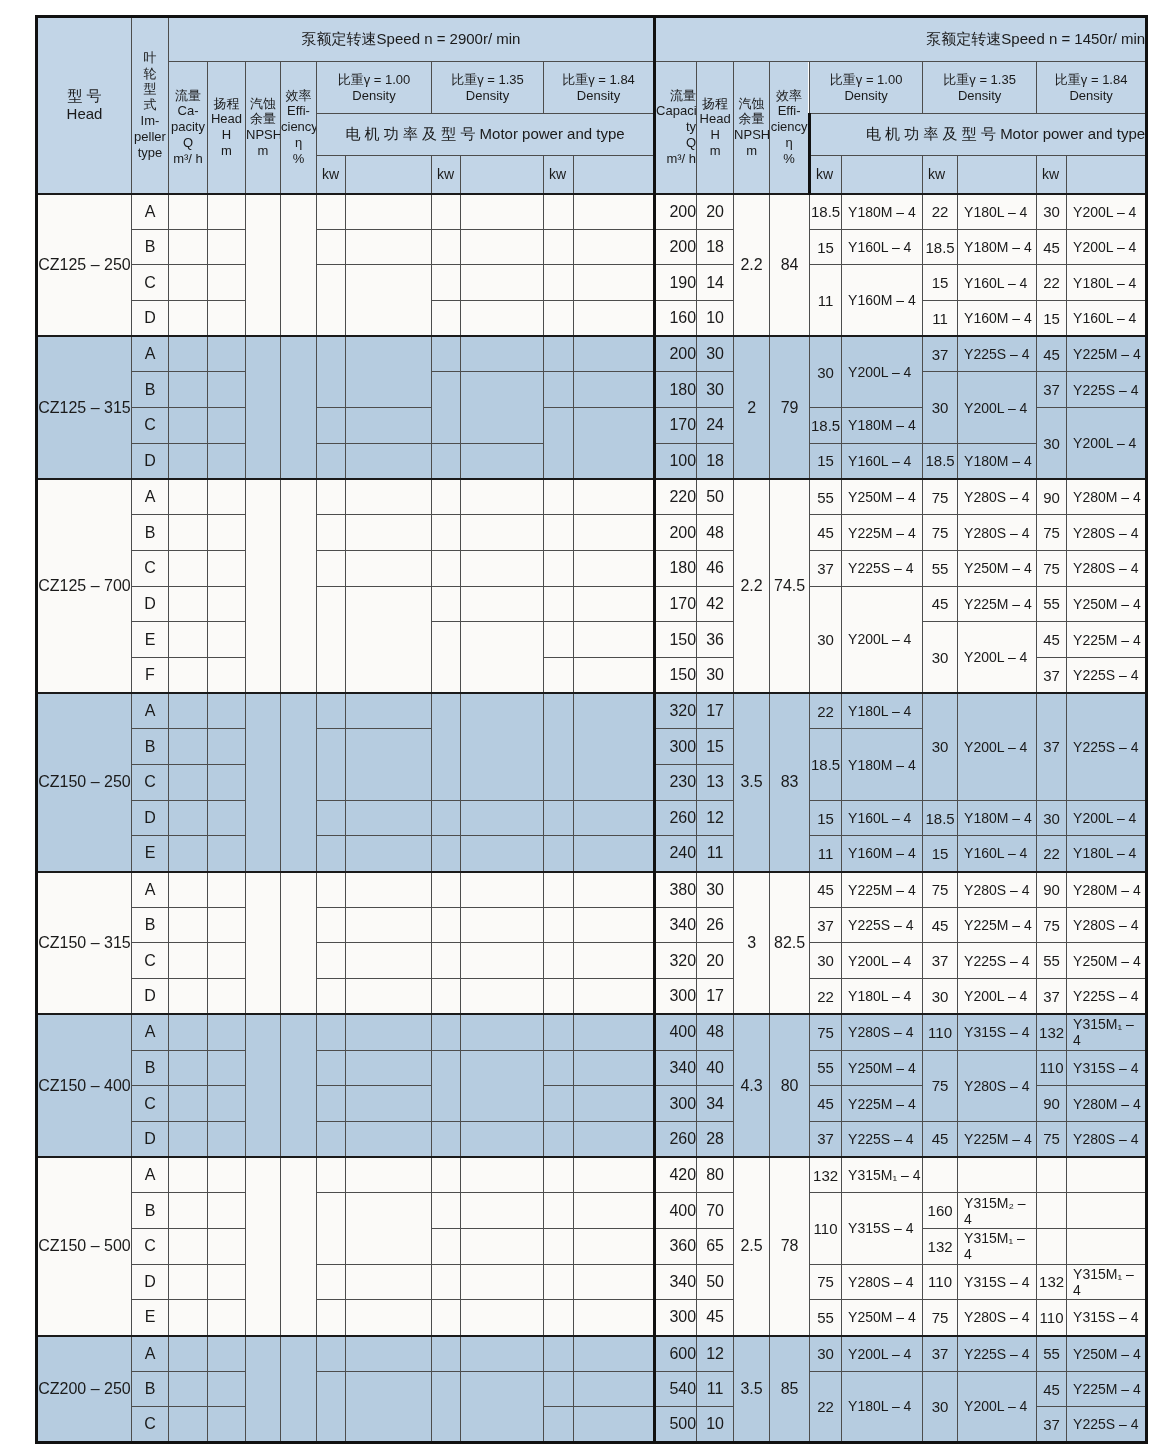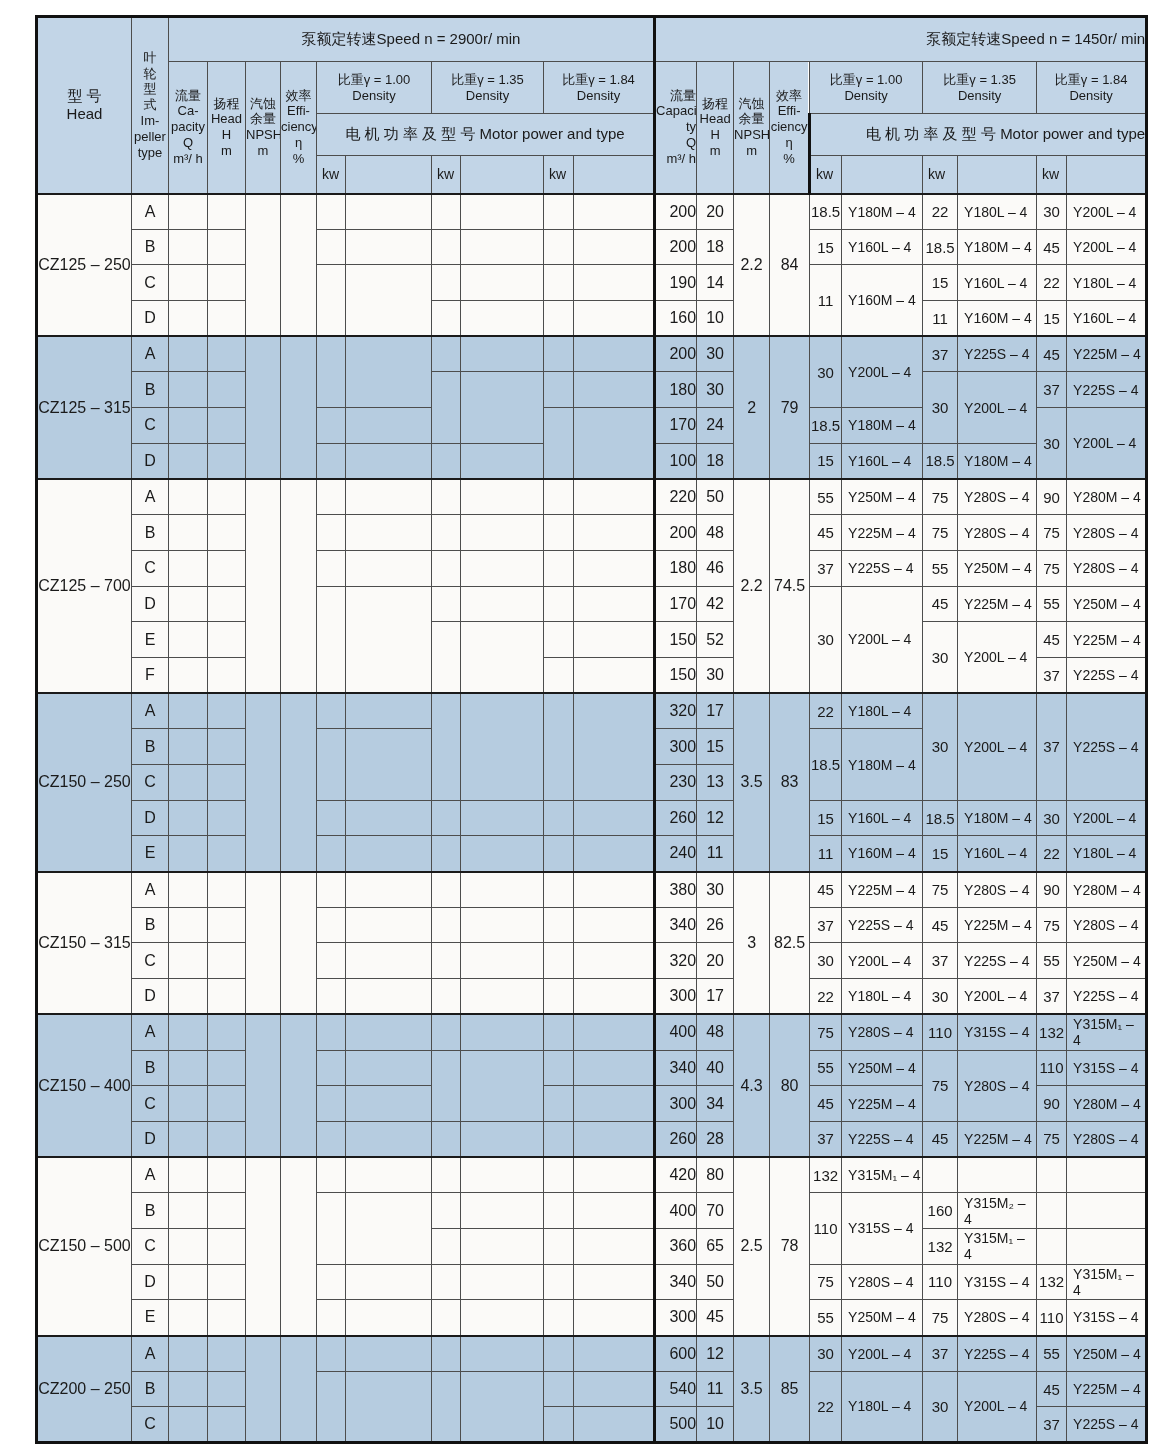--- a/index.html
+++ b/index.html
@@ -379,21 +379,21 @@
       </tr>
       <tr class="plain">
         <td class="c-imp">E</td>
         <td class="c-num"></td>
         <td class="c-num"></td>
         <td class="c-kw" rowspan="2"></td>
         <td class="c-type" rowspan="2"></td>
         <td class="c-kw"></td>
         <td class="c-type"></td>
         <td class="c-num sec">150</td>
-        <td class="c-num">52</td>
+        <td class="c-num">36</td>
         <td class="c-kw" rowspan="2">30</td>
         <td class="c-type" rowspan="2">Y200L – 4</td>
         <td class="c-kw">45</td>
         <td class="c-type">Y225M – 4</td>
       </tr>
       <tr class="plain">
         <td class="c-imp">F</td>
         <td class="c-num"></td>
         <td class="c-num"></td>
         <td class="c-kw"></td>

